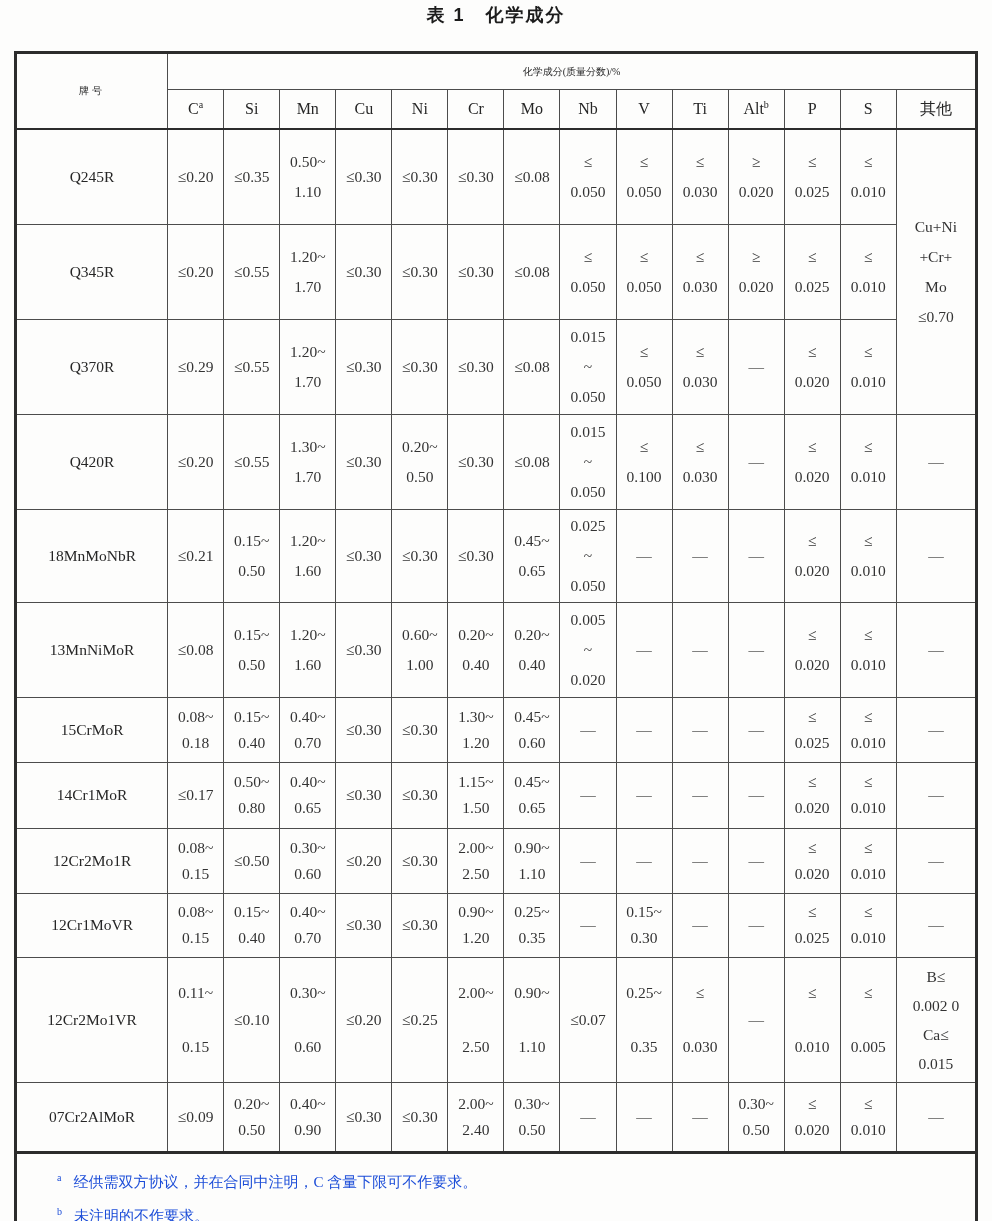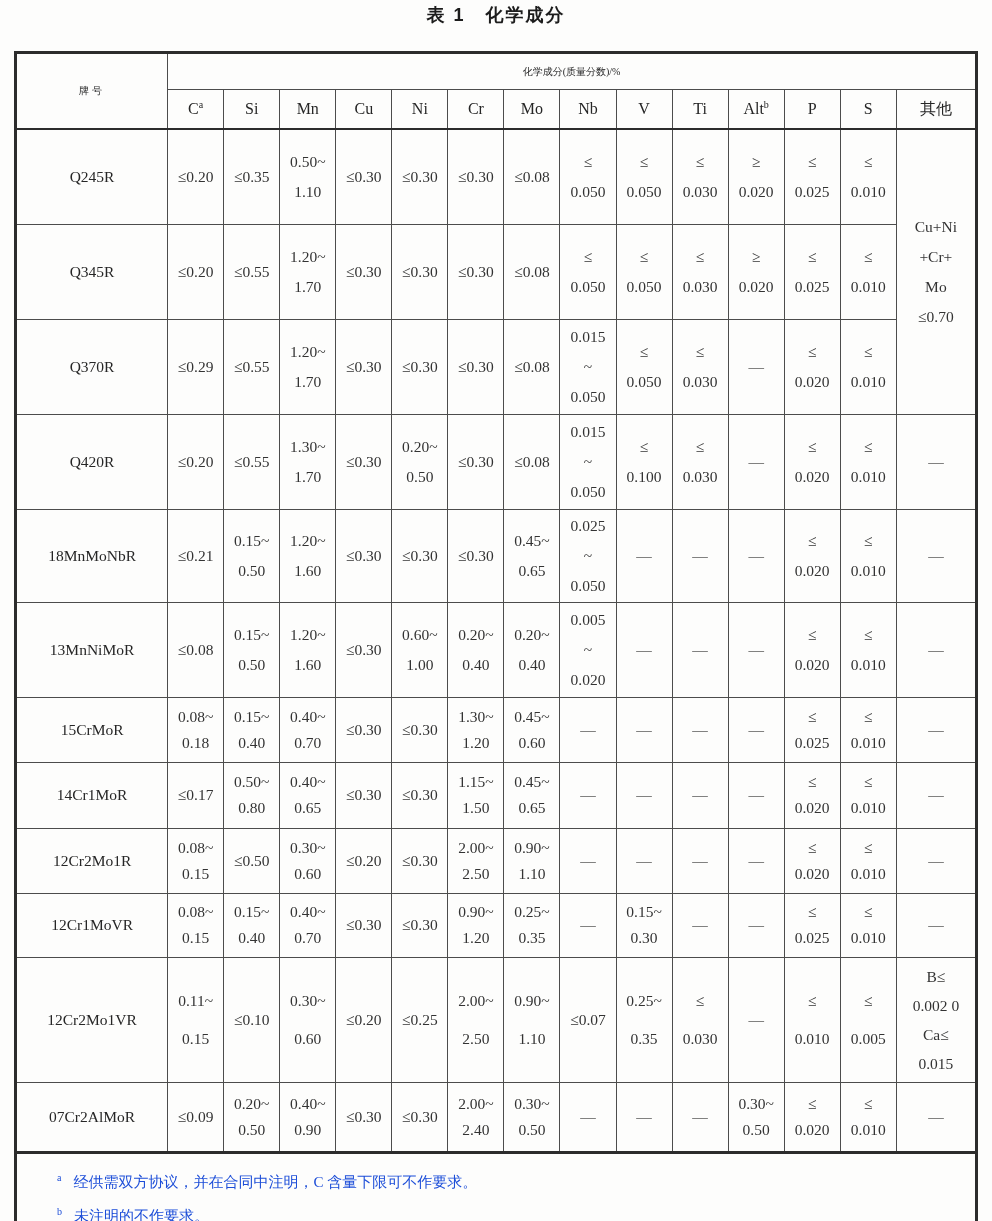--- a/index.html
+++ b/index.html
@@ -37,21 +37,21 @@
     overflow: hidden;
   }
   thead { border-bottom: 2px solid #2c2c2c; }
   .grade-th { font-size: 10px; letter-spacing: 3px; }
   .group-th { height: 35px; font-size: 10px; }
   .el-th { height: 38px; font-size: 16px; }
   .el-th sup, .grade-th sup { font-size: 10px; }
   .grade-td { font-size: 15.5px; }
   .val-td, .others-td { font-size: 15.5px; line-height: 26px; color: #333; }
   tr.tall .val-td, tr.tall .others-td { line-height: 30px; }
-  tr.xtall .val-td { line-height: 38px; }
+  tr.xtall .val-td { line-height: 54px; }
   tr.xtall .others-td { line-height: 29px; }
   td.dash { color: #555; }
   tfoot td.foot-td {
     border-top: 3px solid #2c2c2c;
     text-align: left;
     padding: 9px 10px 10px 40px;
     font-size: 15px;
     line-height: 30px;
     white-space: normal;
   }

